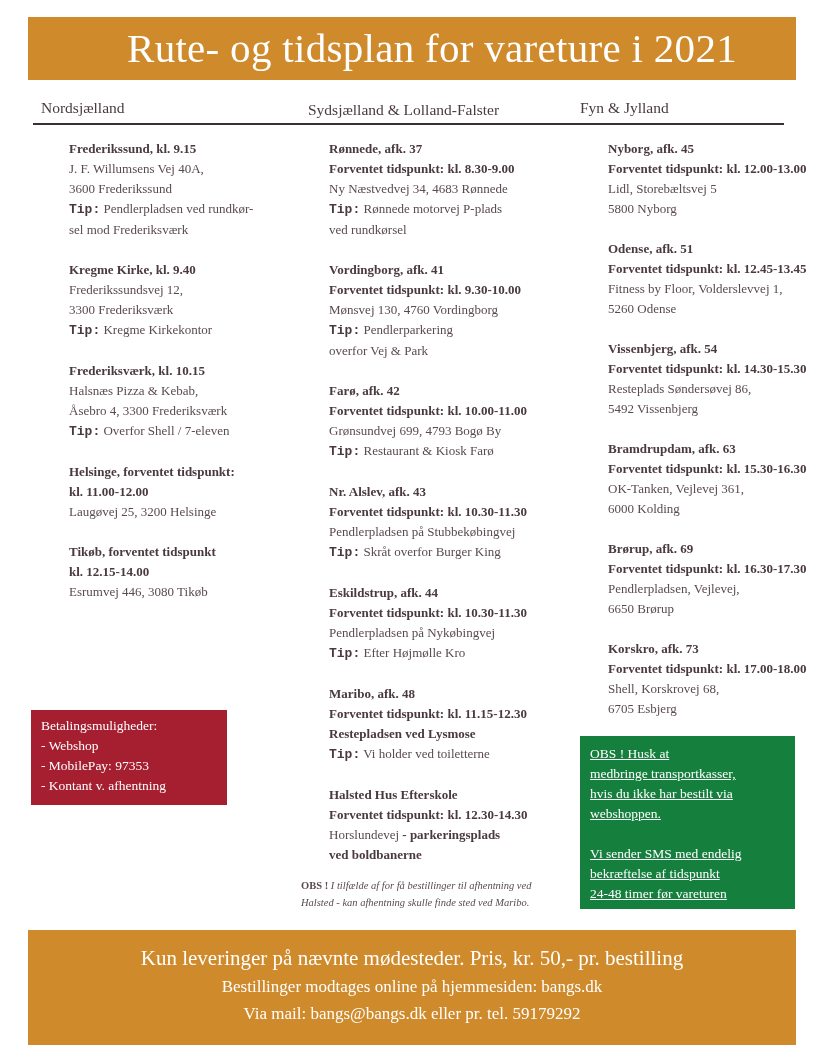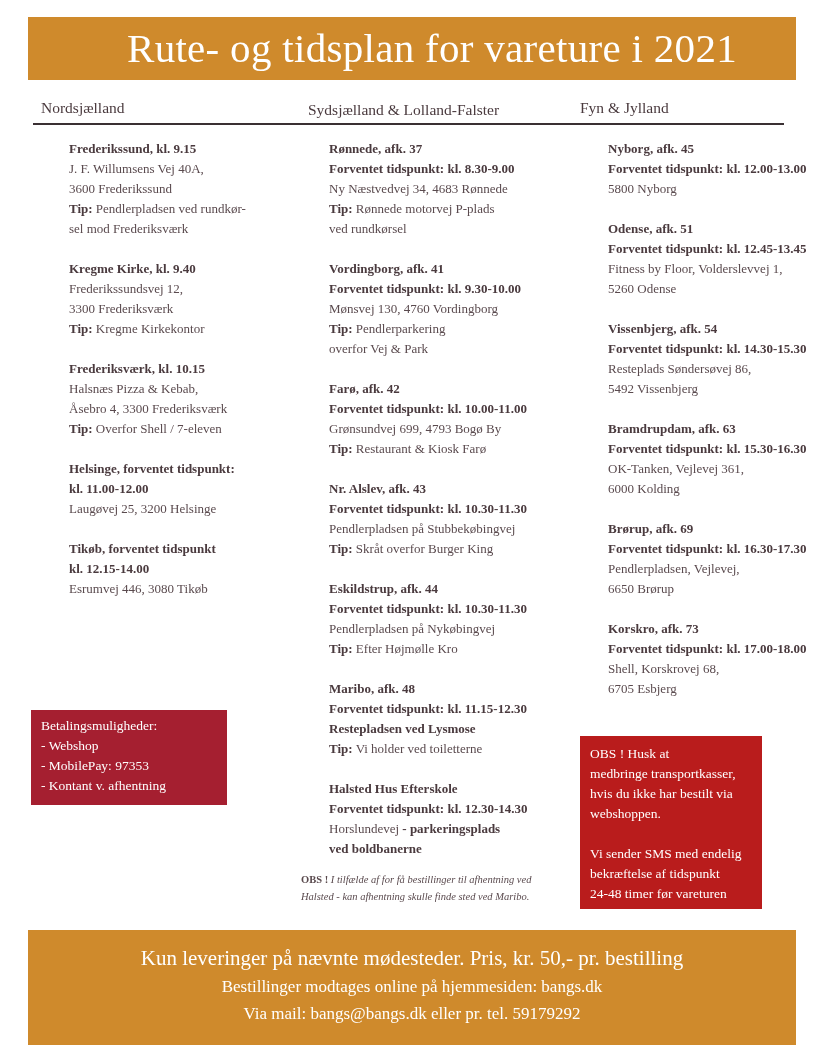--- a/index.html
+++ b/index.html
@@ -25,40 +25,40 @@
   }
 
   .col { position: absolute; top: 139px; font-size: 13px; line-height: 20px; color: #5a4a4e; }
   .col-1 { left: 41px; width: 230px; }
   .col-2 { left: 301px; width: 250px; }
   .col-3 { left: 580px; width: 240px; }
 
   .stop { margin-bottom: 20px; margin-left: 28px; }
   .stop .b { font-weight: bold; color: #4a3a3e; display: block; }
   .stop .line { display: block; }
-  .stop .tip-label { font-weight: bold; color: #4a3a3e; }
+  .stop .tip-label { font-weight: bold; color: #4a3a3e; font-family: Liberation Mono, monospace; }
   .stop .inline-b { font-weight: bold; color: #4a3a3e; }
 
   .note-small {
     font-size: 10.5px; line-height: 17px; color: #5a4a4e; margin-top: -2px;
   }
   .note-small .obs { font-weight: bold; font-style: normal; }
   .note-small em { }
 
   .pay-box {
     position: absolute; left: 31px; top: 710px; width: 196px; height: 95px;
     background: #a51f30; color: #ffffff; padding: 6px 10px;
     font-size: 13.5px; line-height: 20px;
   }
   .pay-box span { display: block; }
 
   .obs-box {
-    position: absolute; left: 580px; top: 736px; width: 182px; height: 173px;
-    background: #b91c1c; color: #ffffff; padding: 8px 10px;
-    font-size: 13.5px; line-height: 20px;
+    position: absolute; left: 580px; top: 736px; width: 215px; height: 173px;
+    background: #15803d; color: #ffffff; padding: 8px 10px;
+    font-size: 13.5px; line-height: 20px; text-decoration: underline;
   }
   .obs-box span { display: block; }
   .obs-box .gap { height: 20px; }
 
   .footer {
     position: absolute; left: 28px; top: 930px; width: 768px; height: 124px;
     background: #cf8a2c; color: #ffffff; text-align: center;
     padding-top: 13px;
   }
   .footer .f1 { font-size: 21px; line-height: 30px; display: block; }
@@ -163,20 +163,21 @@
   <div class="note-small">
     <span class="obs">OBS !</span>
     <em>I tilfælde af for få bestillinger til afhentning ved Halsted - kan afhentning skulle finde sted ved Maribo.</em>
   </div>
 </div>
 
 <div class="col col-3">
   <div class="stop">
     <span class="b">Nyborg, afk. 45</span>
     <span class="b">Forventet tidspunkt: kl. 12.00-13.00</span>
+    <span class="line">Lidl, Storebæltsvej 5</span>
     <span class="line">5800 Nyborg</span>
   </div>
   <div class="stop">
     <span class="b">Odense, afk. 51</span>
     <span class="b">Forventet tidspunkt: kl. 12.45-13.45</span>
     <span class="line">Fitness by Floor, Volderslevvej 1,</span>
     <span class="line">5260 Odense</span>
   </div>
   <div class="stop">
     <span class="b">Vissenbjerg, afk. 54</span>

